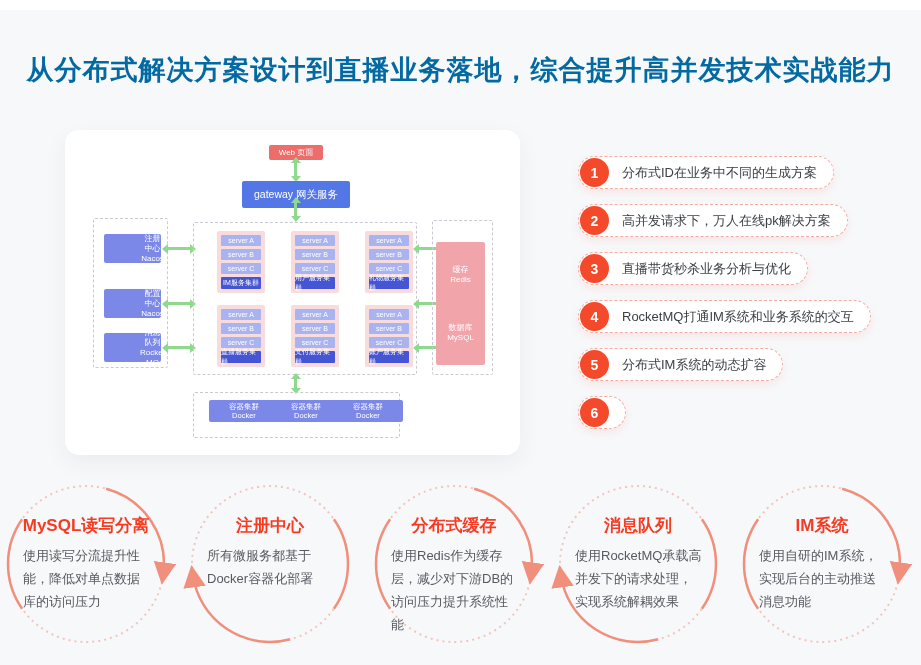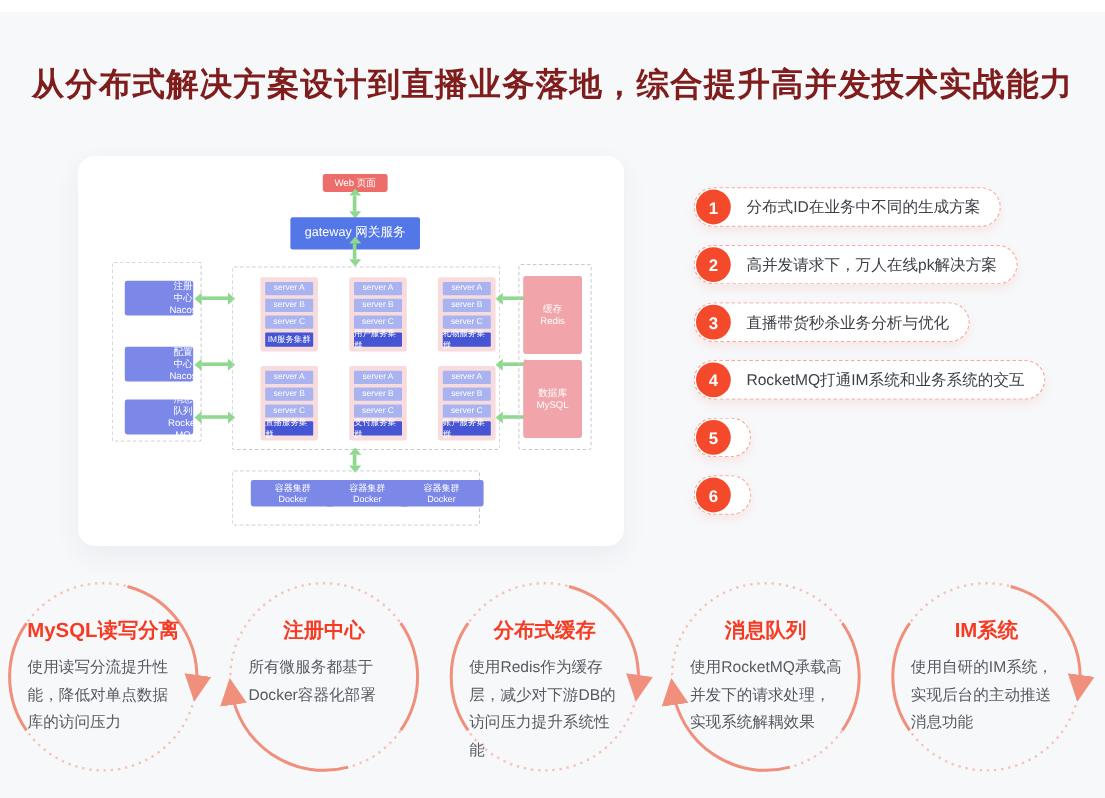--- a/index.html
+++ b/index.html
@@ -1,36 +1,36 @@
 <!DOCTYPE html>
 <html><head>
 <meta charset="utf-8">
 <style>
   html,body{margin:0;padding:0;}
   body{background:#f7f8fa;font-family:"Liberation Sans","DejaVu Sans",sans-serif;}
   .page{position:relative;width:921px;height:665px;background:#f7f8fa;overflow:hidden;}
   .topstrip{position:absolute;left:0;top:0;width:921px;height:10px;background:#ffffff;}
-  .title{position:absolute;left:0;top:52px;width:921px;text-align:center;font-size:27px;font-weight:bold;color:#7f1d1d;letter-spacing:1px;margin:0;}
+  .title{position:absolute;left:0;top:52px;width:921px;text-align:center;font-size:27px;font-weight:bold;color:#0369a1;letter-spacing:1px;margin:0;}
 
   
   .card{position:absolute;left:65px;top:130px;width:455px;height:325px;background:#ffffff;border-radius:14px;box-shadow:0 8px 22px rgba(40,50,80,.06);}
   .card *{box-sizing:border-box;}
   .node{position:absolute;display:flex;flex-direction:column;align-items:center;justify-content:center;color:#fff;text-align:center;border-radius:2px;line-height:1.25;}
   .web{left:204px;top:15px;width:54px;height:15px;background:#ec6d6a;font-size:8px;}
   .gateway{left:177px;top:51px;width:108px;height:27px;background:#5477e8;font-size:10.5px;}
   .dashedbox{position:absolute;border:1px dashed #c7cbd1;border-radius:2px;}
   .lbox{left:28px;top:88px;width:75px;height:150px;}
   .mbox{left:128px;top:92px;width:224px;height:153px;}
   .rbox{left:367px;top:90px;width:61px;height:155px;}
   .dbox{left:128px;top:262px;width:207px;height:46px;}
   .pnode{background:#7c88e8;font-size:8px;}
   .ln{left:39px;width:57px;height:29px;padding-left:40px;}
   .ln1{top:104px;} .ln2{top:159px;} .ln3{top:203px;}
   .snode{background:#f1a5ab;font-size:8px;left:371px;width:49px;height:65px;}
-  .sn1{top:100px;} .sn2{top:170px;}
+  .sn1{top:112px;} .sn2{top:170px;}
   .dnode{background:#7c88e8;font-size:7.5px;height:22px;width:70px;top:270px;}
   .dn1{left:144px;} .dn2{left:206px;} .dn3{left:268px;}
 
   .panel{position:absolute;width:48px;height:62px;background:#f8dcdd;border-radius:2px;padding:4px 4px 0 4px;}
   .p1{left:152px;top:101px;} .p2{left:226px;top:101px;} .p3{left:300px;top:101px;}
   .p4{left:152px;top:175px;} .p5{left:226px;top:175px;} .p6{left:300px;top:175px;}
   .srv{height:11px;margin-bottom:3px;background:#a9b3f0;color:#fff;font-size:7px;display:flex;align-items:center;justify-content:center;border-radius:1px;}
   .clabel{height:12px;background:#4655d4;color:#fff;font-size:7px;display:flex;align-items:center;justify-content:center;border-radius:1px;}
 
   .arr-h{position:absolute;height:3px;background:#8fd98f;}
@@ -180,20 +180,21 @@
     <div class="pill f3">
       <span class="num">3</span>
       <span class="ftext">直播带货秒杀业务分析与优化</span>
     </div>
     <div class="pill f4">
       <span class="num">4</span>
       <span class="ftext">RocketMQ打通IM系统和业务系统的交互</span>
     </div>
     <div class="pill f5">
       <span class="num">5</span>
+      <span class="ftext">分布式IM系统的动态扩容</span>
     </div>
     <div class="pill f6">
       <span class="num">6</span>
     </div>
   </div>
 
   <div class="topics">
     <div class="topic t1">
       <svg class="ring" width="160" height="160">
         <circle cx="80" cy="80" r="78" fill="none" stroke="#f6c3ba" stroke-width="2" stroke-dasharray="2 4"></circle>

